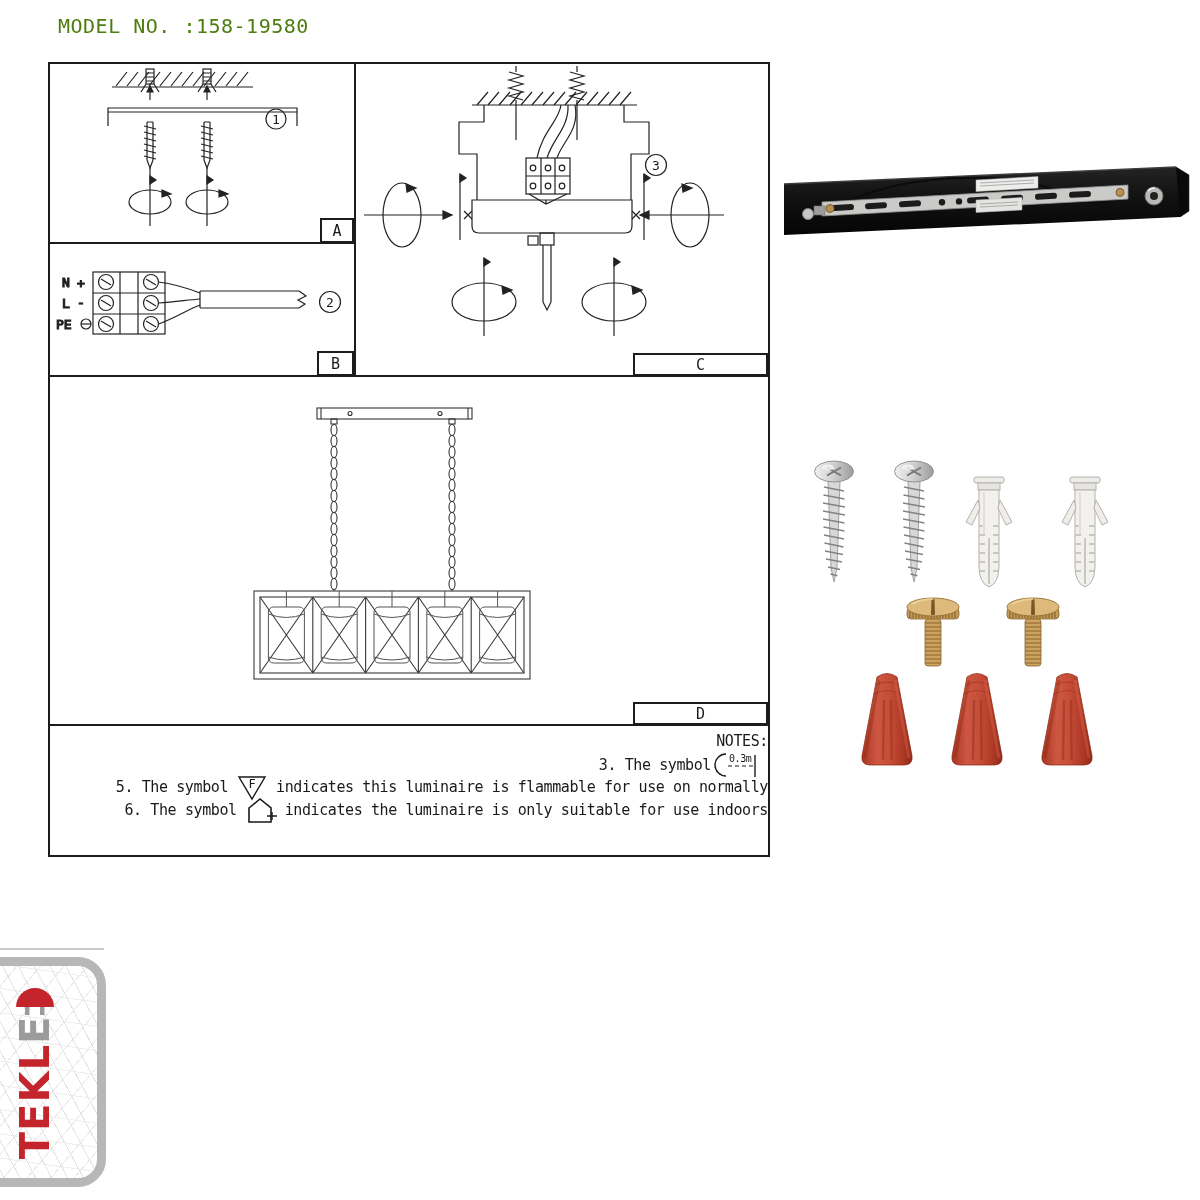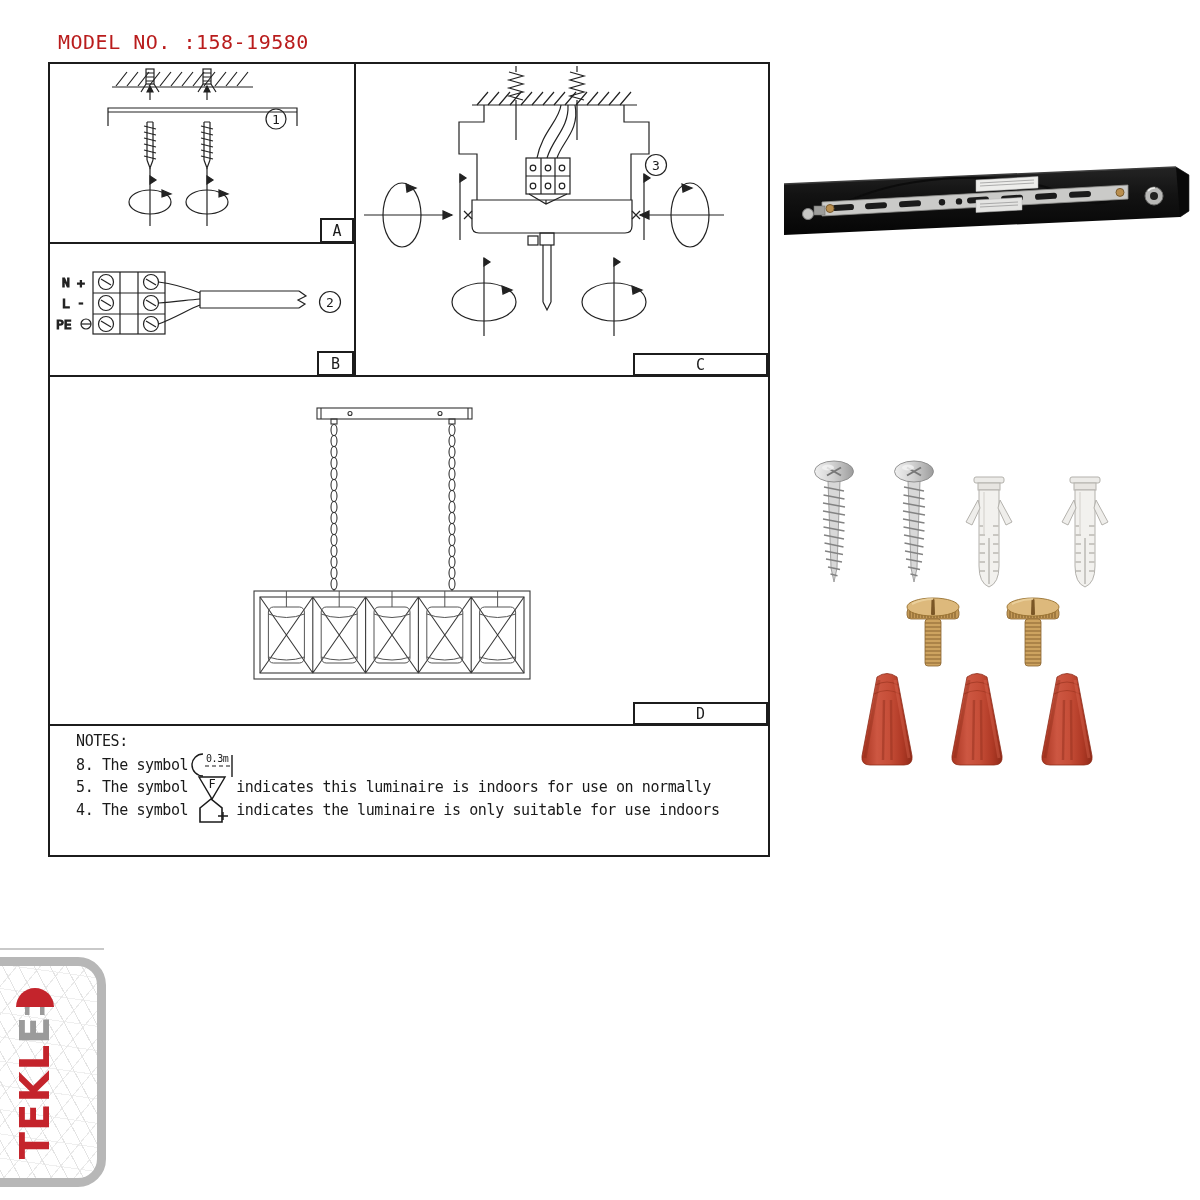--- a/index.html
+++ b/index.html
@@ -1,27 +1,27 @@
 <!DOCTYPE html>
 <html><head>
 <meta charset="utf-8">
 <style>
   html,body{margin:0;padding:0;background:#fff;}
   .page{position:relative;width:1200px;height:1200px;background:#fff;overflow:hidden;
         font-family:"DejaVu Sans Mono",monospace;color:#1a1a1a;}
-  .title{position:absolute;left:58px;top:30px;font-size:20px;letter-spacing:.5px;
-         font-family:"DejaVu Sans Mono",monospace;color:#b91c1c;}
+  .title{position:absolute;left:58px;top:14px;font-size:20px;letter-spacing:.5px;
+         font-family:"DejaVu Sans Mono",monospace;color:#4d7c0f;}
   .diagram{position:absolute;left:48px;top:62px;width:722px;height:795px;
            border:2px solid #1c1c1c;box-sizing:border-box;background:#fff;}
   .dline{position:absolute;background:#1c1c1c;}
   .lbl{position:absolute;border:2px solid #1c1c1c;background:#fff;box-sizing:border-box;
        display:flex;align-items:center;justify-content:center;font-size:15px;}
   .panelsvg{position:absolute;}
   .notes{position:absolute;left:0;top:660px;width:718px;height:131px;
-         padding:6px 0 0 26px;box-sizing:border-box;font-size:15px;letter-spacing:-.4px;}
+         padding:6px 0 0 26px;box-sizing:border-box;font-size:15px;letter-spacing:-.4px;text-align:right;}
   .note-line{white-space:nowrap;line-height:22px;height:22px;}
   .sym{display:inline-block;vertical-align:middle;margin:0 5px 0 2px;}
   .ph{position:absolute;}
   
   .logo-topline{position:absolute;left:0;top:948px;width:104px;height:2px;background:#c9c9c9;}
   .logo-box{position:absolute;left:-36px;top:957px;width:142px;height:230px;
             border:9px solid #b7b7b7;border-radius:28px;box-sizing:border-box;overflow:hidden;
             background:
               repeating-linear-gradient(62deg,transparent 0 13px,#e4e4e4 13px 14px),
               repeating-linear-gradient(-50deg,transparent 0 17px,#e9e9e9 17px 18px),
@@ -300,35 +300,35 @@
     <div class="lbl" style="left:583px;top:289px;width:135px;height:23px;">
         <span>C</span>
       </div>
     <div class="lbl" style="left:583px;top:638px;width:135px;height:23px;">
         <span>D</span>
       </div>
 
     <div class="notes">
       <div class="note-line">NOTES:</div>
       <div class="note-line">
-        <span>8. The symbol</span><svg class="sym" width="50" height="26" viewBox="0 0 50 26">
+        <span>3. The symbol</span><svg class="sym" width="50" height="26" viewBox="0 0 50 26">
           <path d="M13,2 A11,11 0 0 0 13,24" fill="none" stroke="#1a1a1a" stroke-width="1.4"></path>
           <path d="M15,14 H42" stroke="#1a1a1a" stroke-width="1.2" stroke-dasharray="4 3" fill="none"></path>
           <path d="M42,3 V25" stroke="#1a1a1a" stroke-width="1.4"></path>
           <text x="16" y="10" font-size="10">0.3m</text>
         </svg>
       </div>
       <div class="note-line">
         <span>5. The symbol</span><svg class="sym" width="32" height="27" viewBox="0 0 32 27" style="margin:0 8px;">
           <path d="M3,3 H29 L16,25 Z" fill="none" stroke="#1a1a1a" stroke-width="1.4"></path>
           <text x="16" y="14" text-anchor="middle" font-size="12">F</text>
-        </svg><span>indicates this luminaire is indoors for use on normally</span>
+        </svg><span>indicates this luminaire is flammable for use on normally</span>
       </div>
       <div class="note-line">
-        <span>4. The symbol</span><svg class="sym" width="34" height="28" viewBox="0 0 34 28" style="margin:0 7px;">
+        <span>6. The symbol</span><svg class="sym" width="34" height="28" viewBox="0 0 34 28" style="margin:0 7px;">
           <path d="M5,12 L16,3 L27,12 V26 H5 Z" fill="none" stroke="#1a1a1a" stroke-width="1.6"></path>
           <path d="M23,20 H33 M28,16 V24" stroke="#1a1a1a" stroke-width="1.4" fill="none"></path>
         </svg><span>indicates the luminaire is only suitable for use indoors</span>
       </div>
     </div>
   </div>
 
   <svg width="0" height="0" style="position:absolute" aria-hidden="true">
     <defs>
       <linearGradient id="silverG" x1="0" y1="0" x2="1" y2="0">

